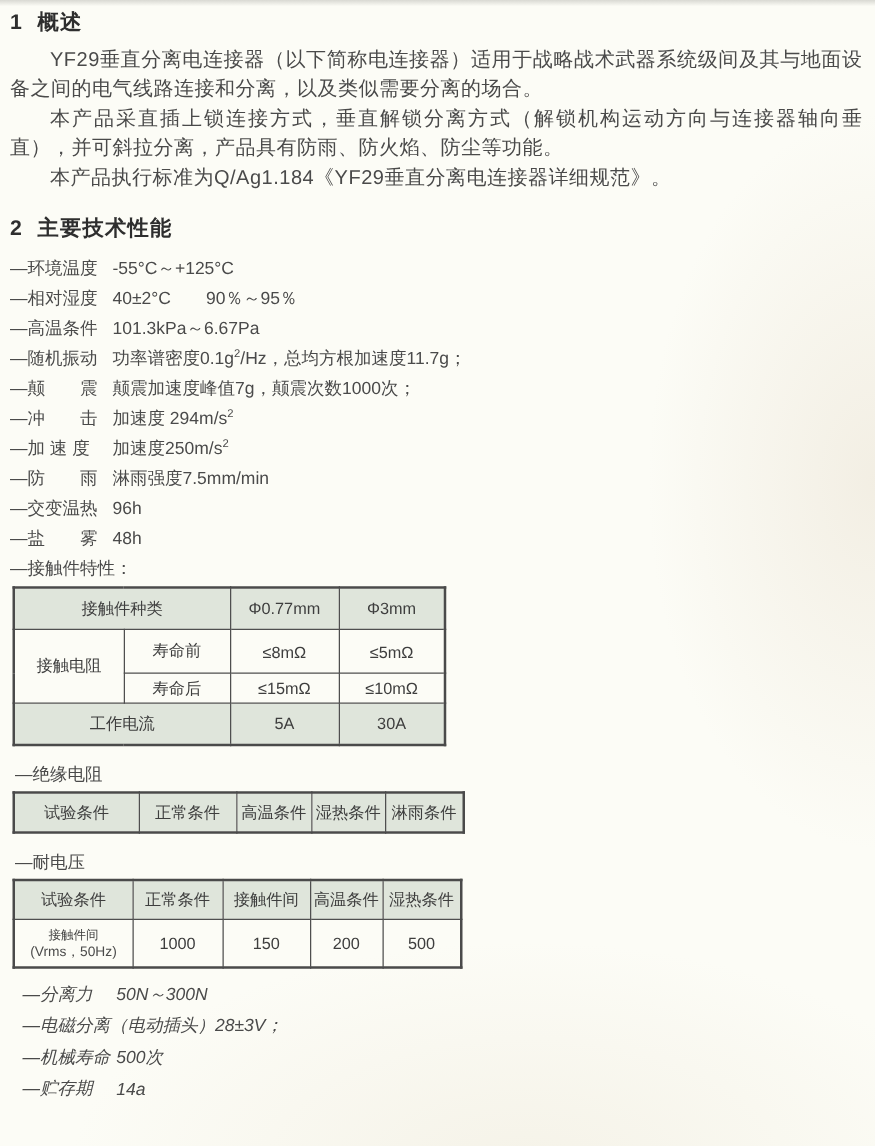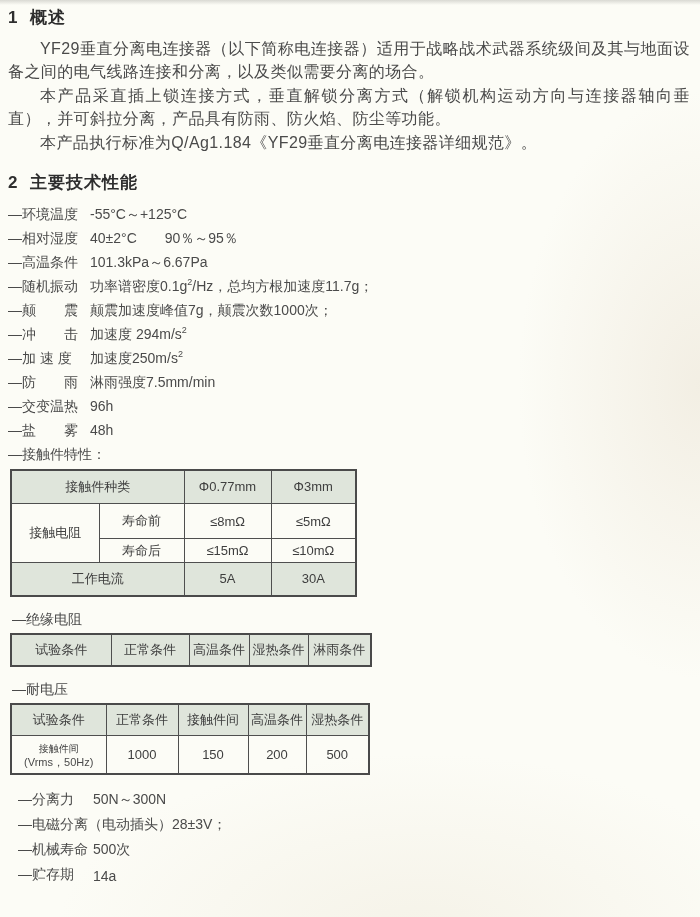--- a/index.html
+++ b/index.html
@@ -62,22 +62,22 @@
   tr.h32{height:32px} tr.h38{height:38px}
 
   
   .wt-c1{width:95px} .wt-c2{width:72px} .wt-c3{width:70px} .wt-c4{width:58px} .wt-c5{width:63px}
 
   .cell-sub { display:block; font-size:11px; line-height:12px; color:#4a4a4a; }
   .cell-main { display:block; font-size:10px; line-height:15px; }
 
   .tail-list { margin-top:9px; padding-left:10px; }
   .tail-row {
-    display:flex; align-items:flex-end;
-    height:25px; font-size:14px; color:#4a4a4a;
+    display:flex; align-items:center;
+    height:25px; font-size:14px; color:#4a4a4a;font-style:italic;
   }
   .tail-row .spec-label { min-width:75px; }
 </style>
 </head>
 <body>
 
 <div class="page">
 
   <div class="sec-heading">1  概述</div>
 

